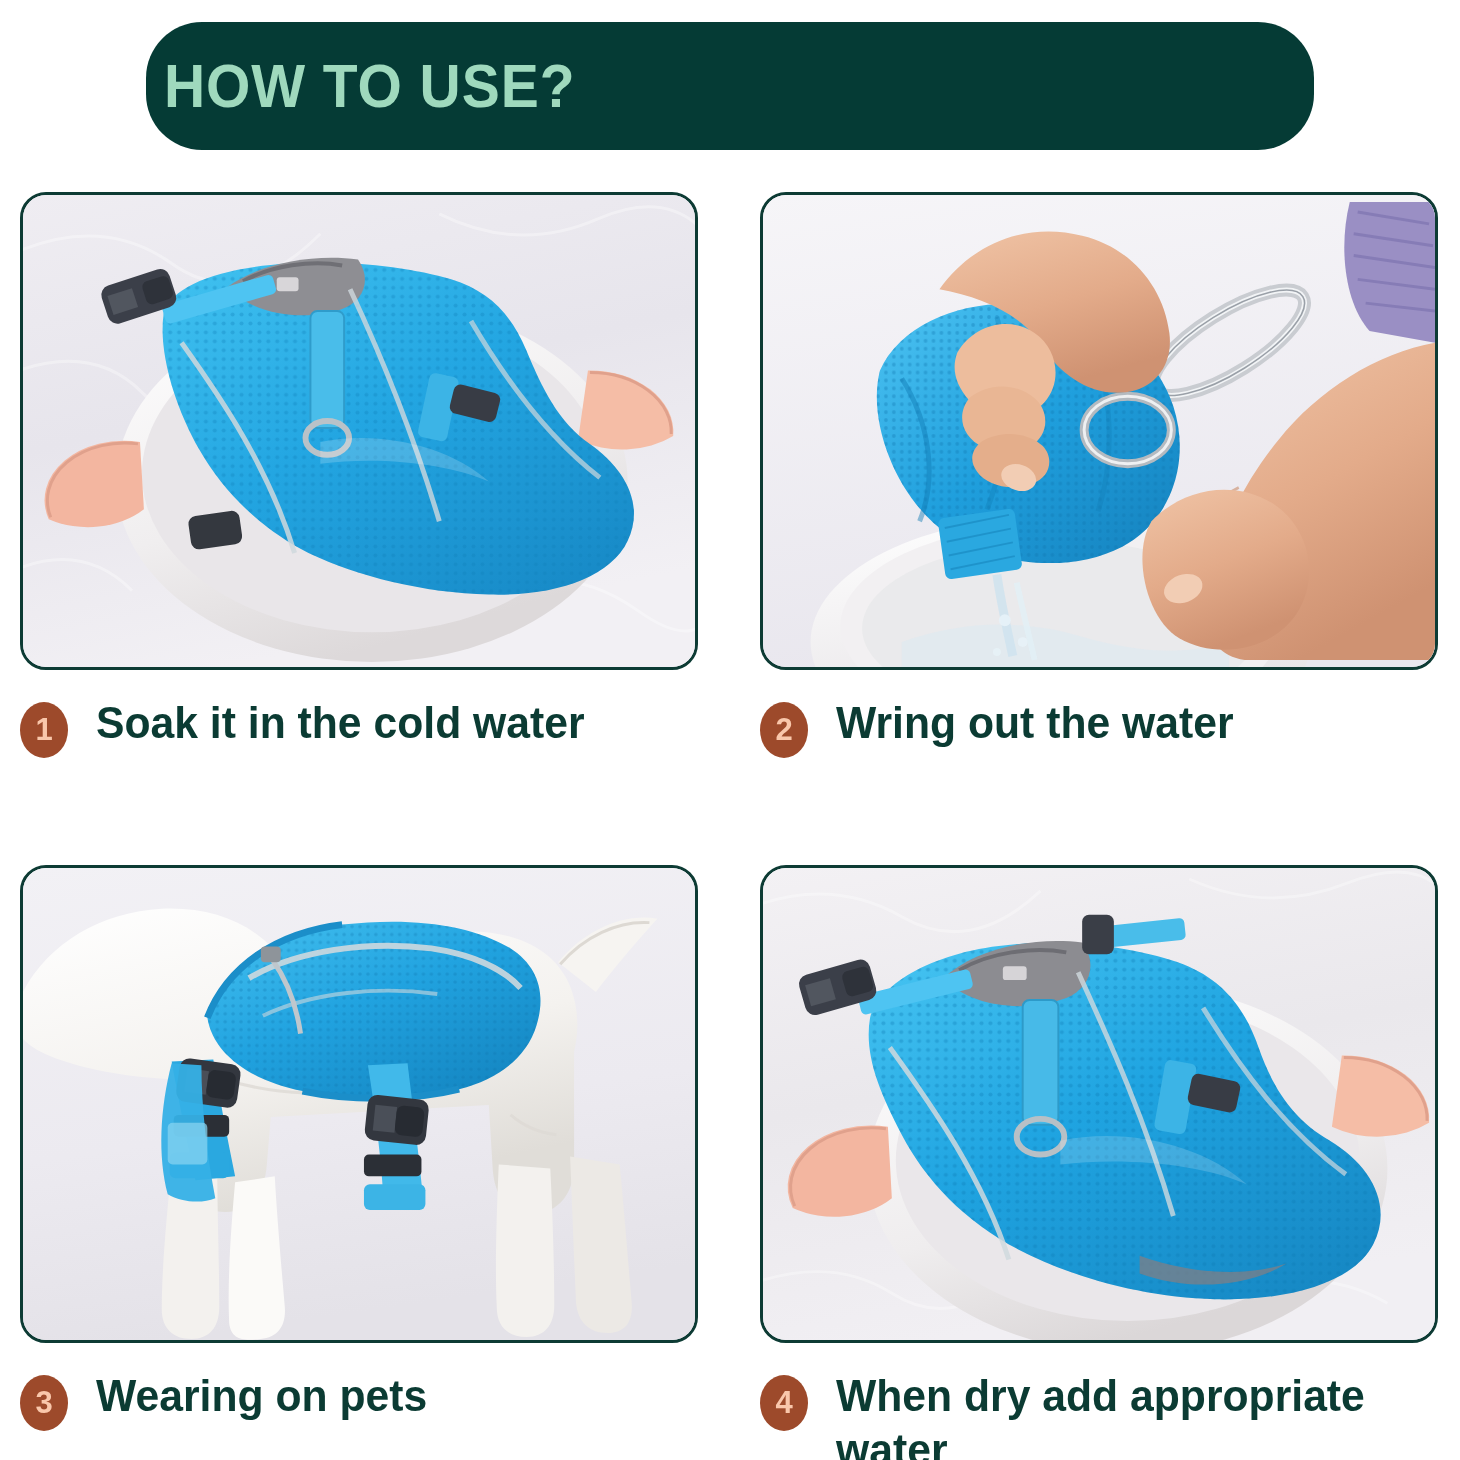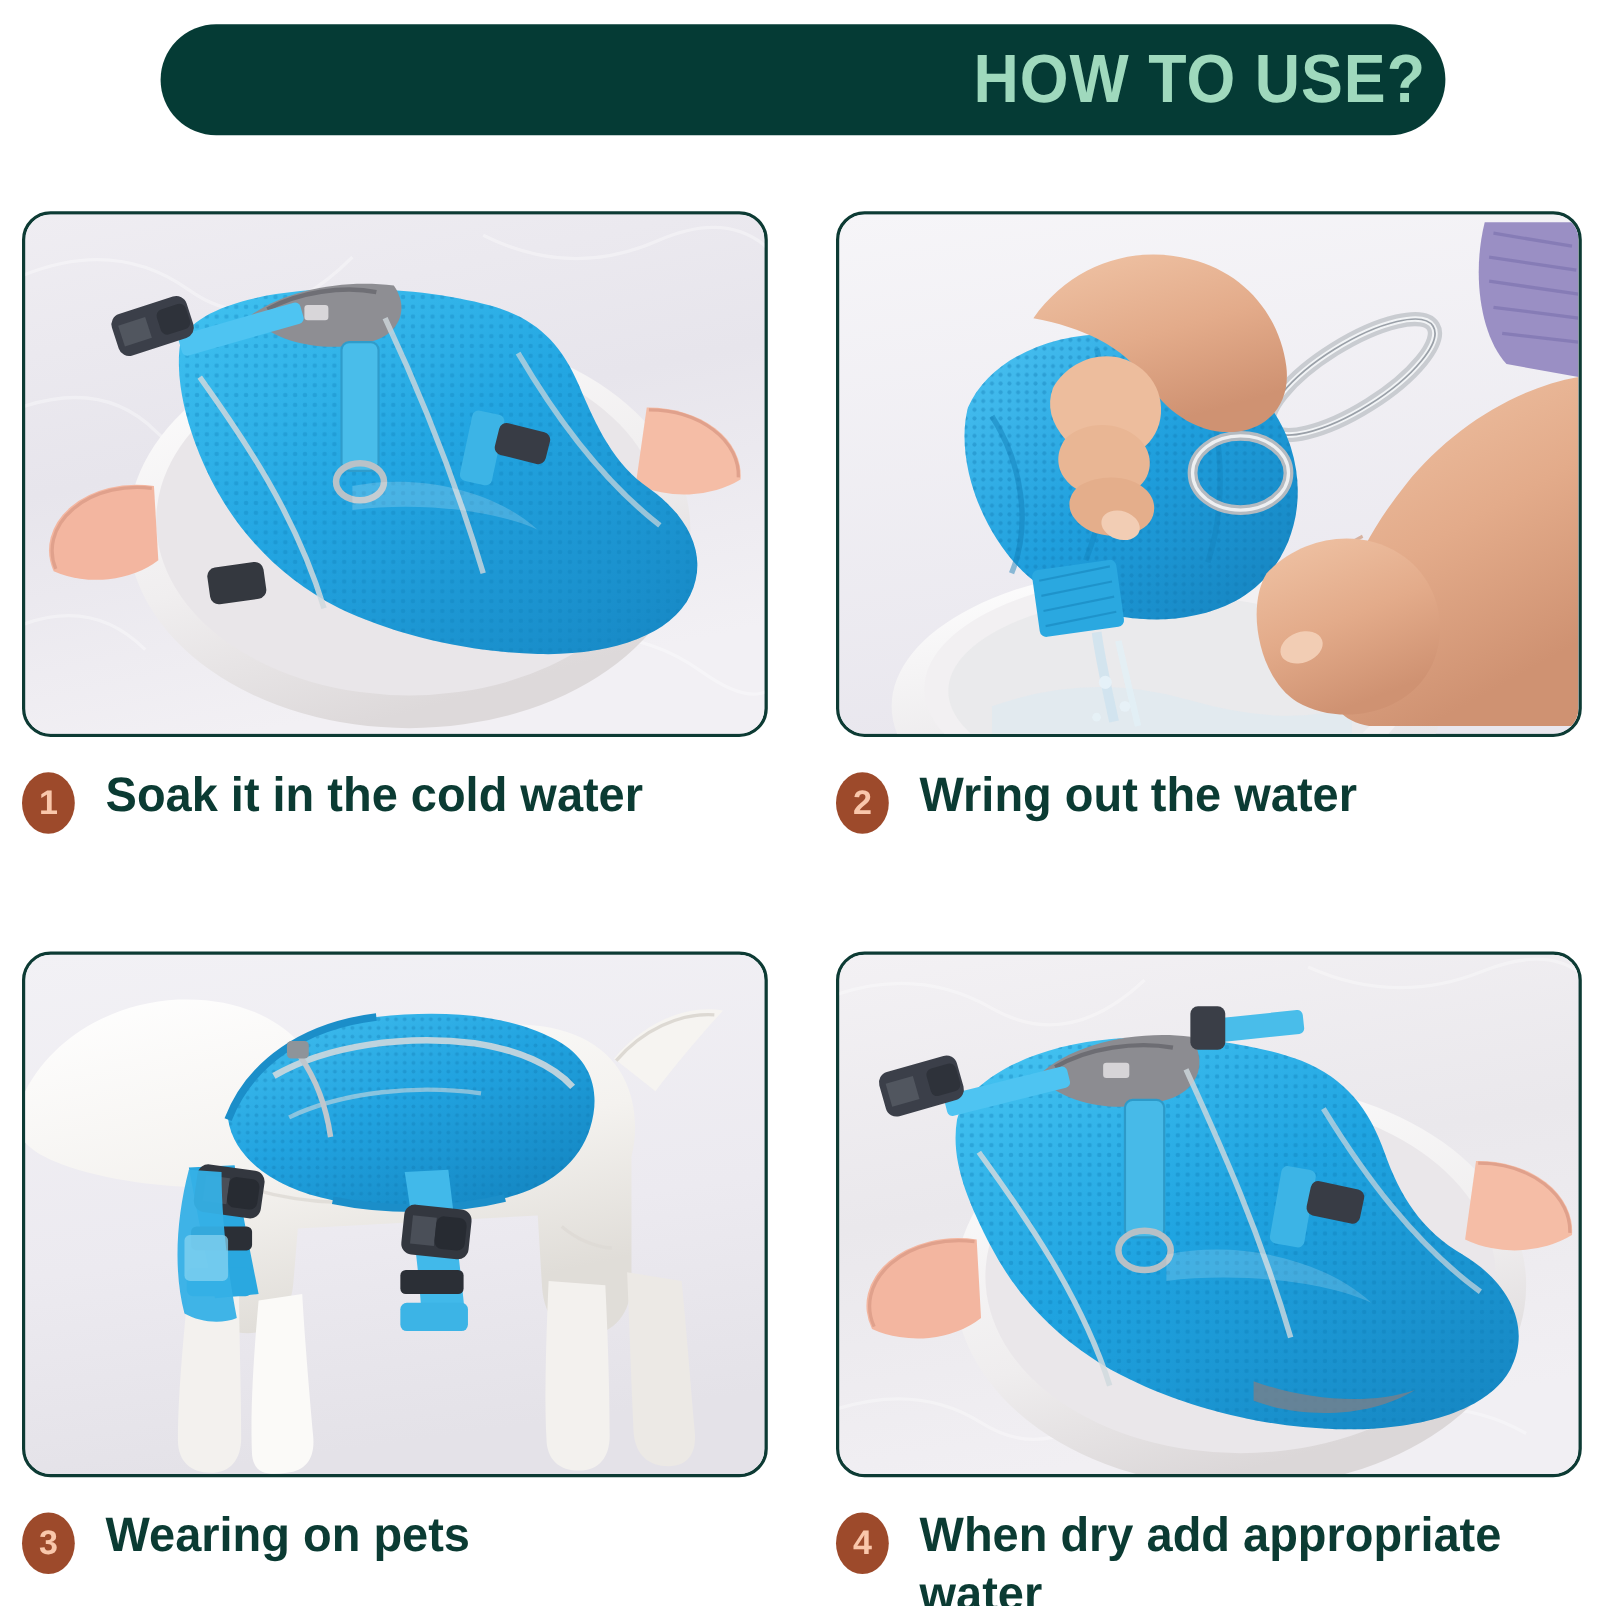--- a/index.html
+++ b/index.html
@@ -14,26 +14,26 @@
     overflow: hidden;
     position: relative;
   }
 
   
   .header-banner {
     position: absolute;
     left: 146px;
     top: 22px;
     width: 1168px;
-    height: 101px;
+    height: 128px;
     background: #053b35;
     border-radius: 56px;
     display: flex;
     align-items: center;
-    justify-content: flex-end;
+    justify-content: flex-start;
   }
   .header-title {
     color: #9fd9bd;
     font-size: 62px;
     font-weight: bold;
     letter-spacing: 1px;
     font-family: "Liberation Sans", sans-serif;
     line-height: 1;
     transform: scaleX(0.92);
   }

